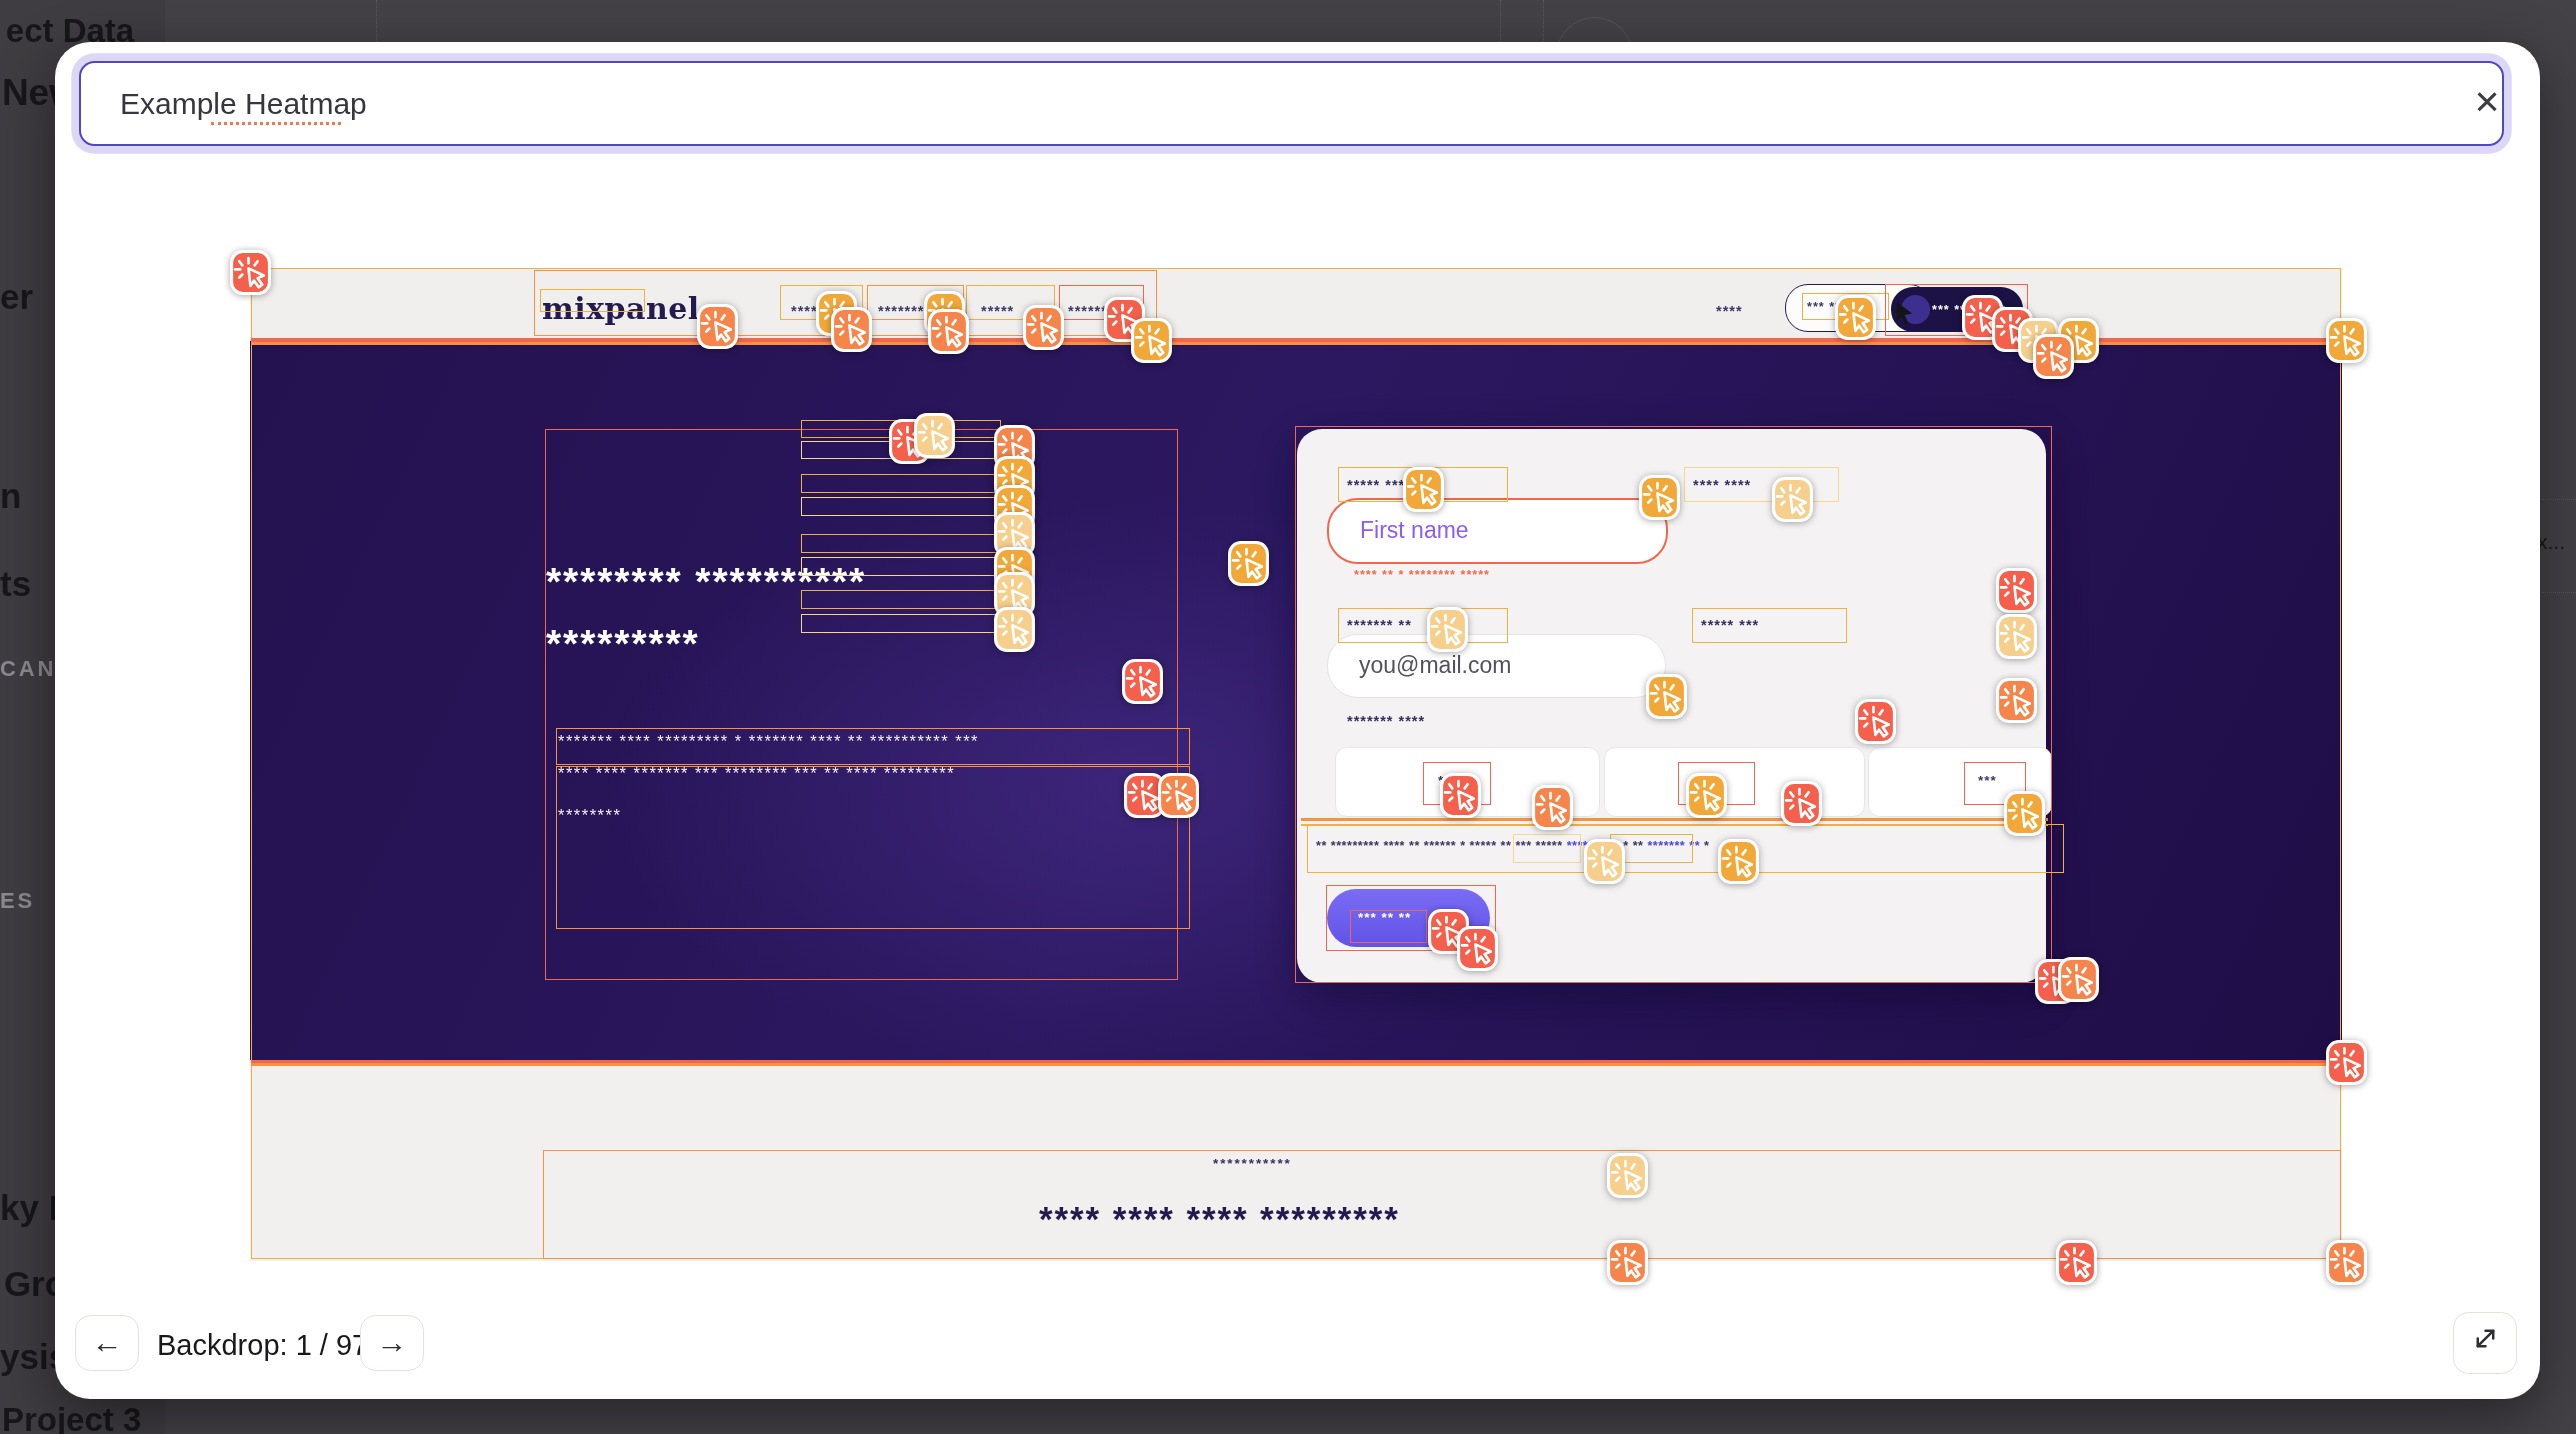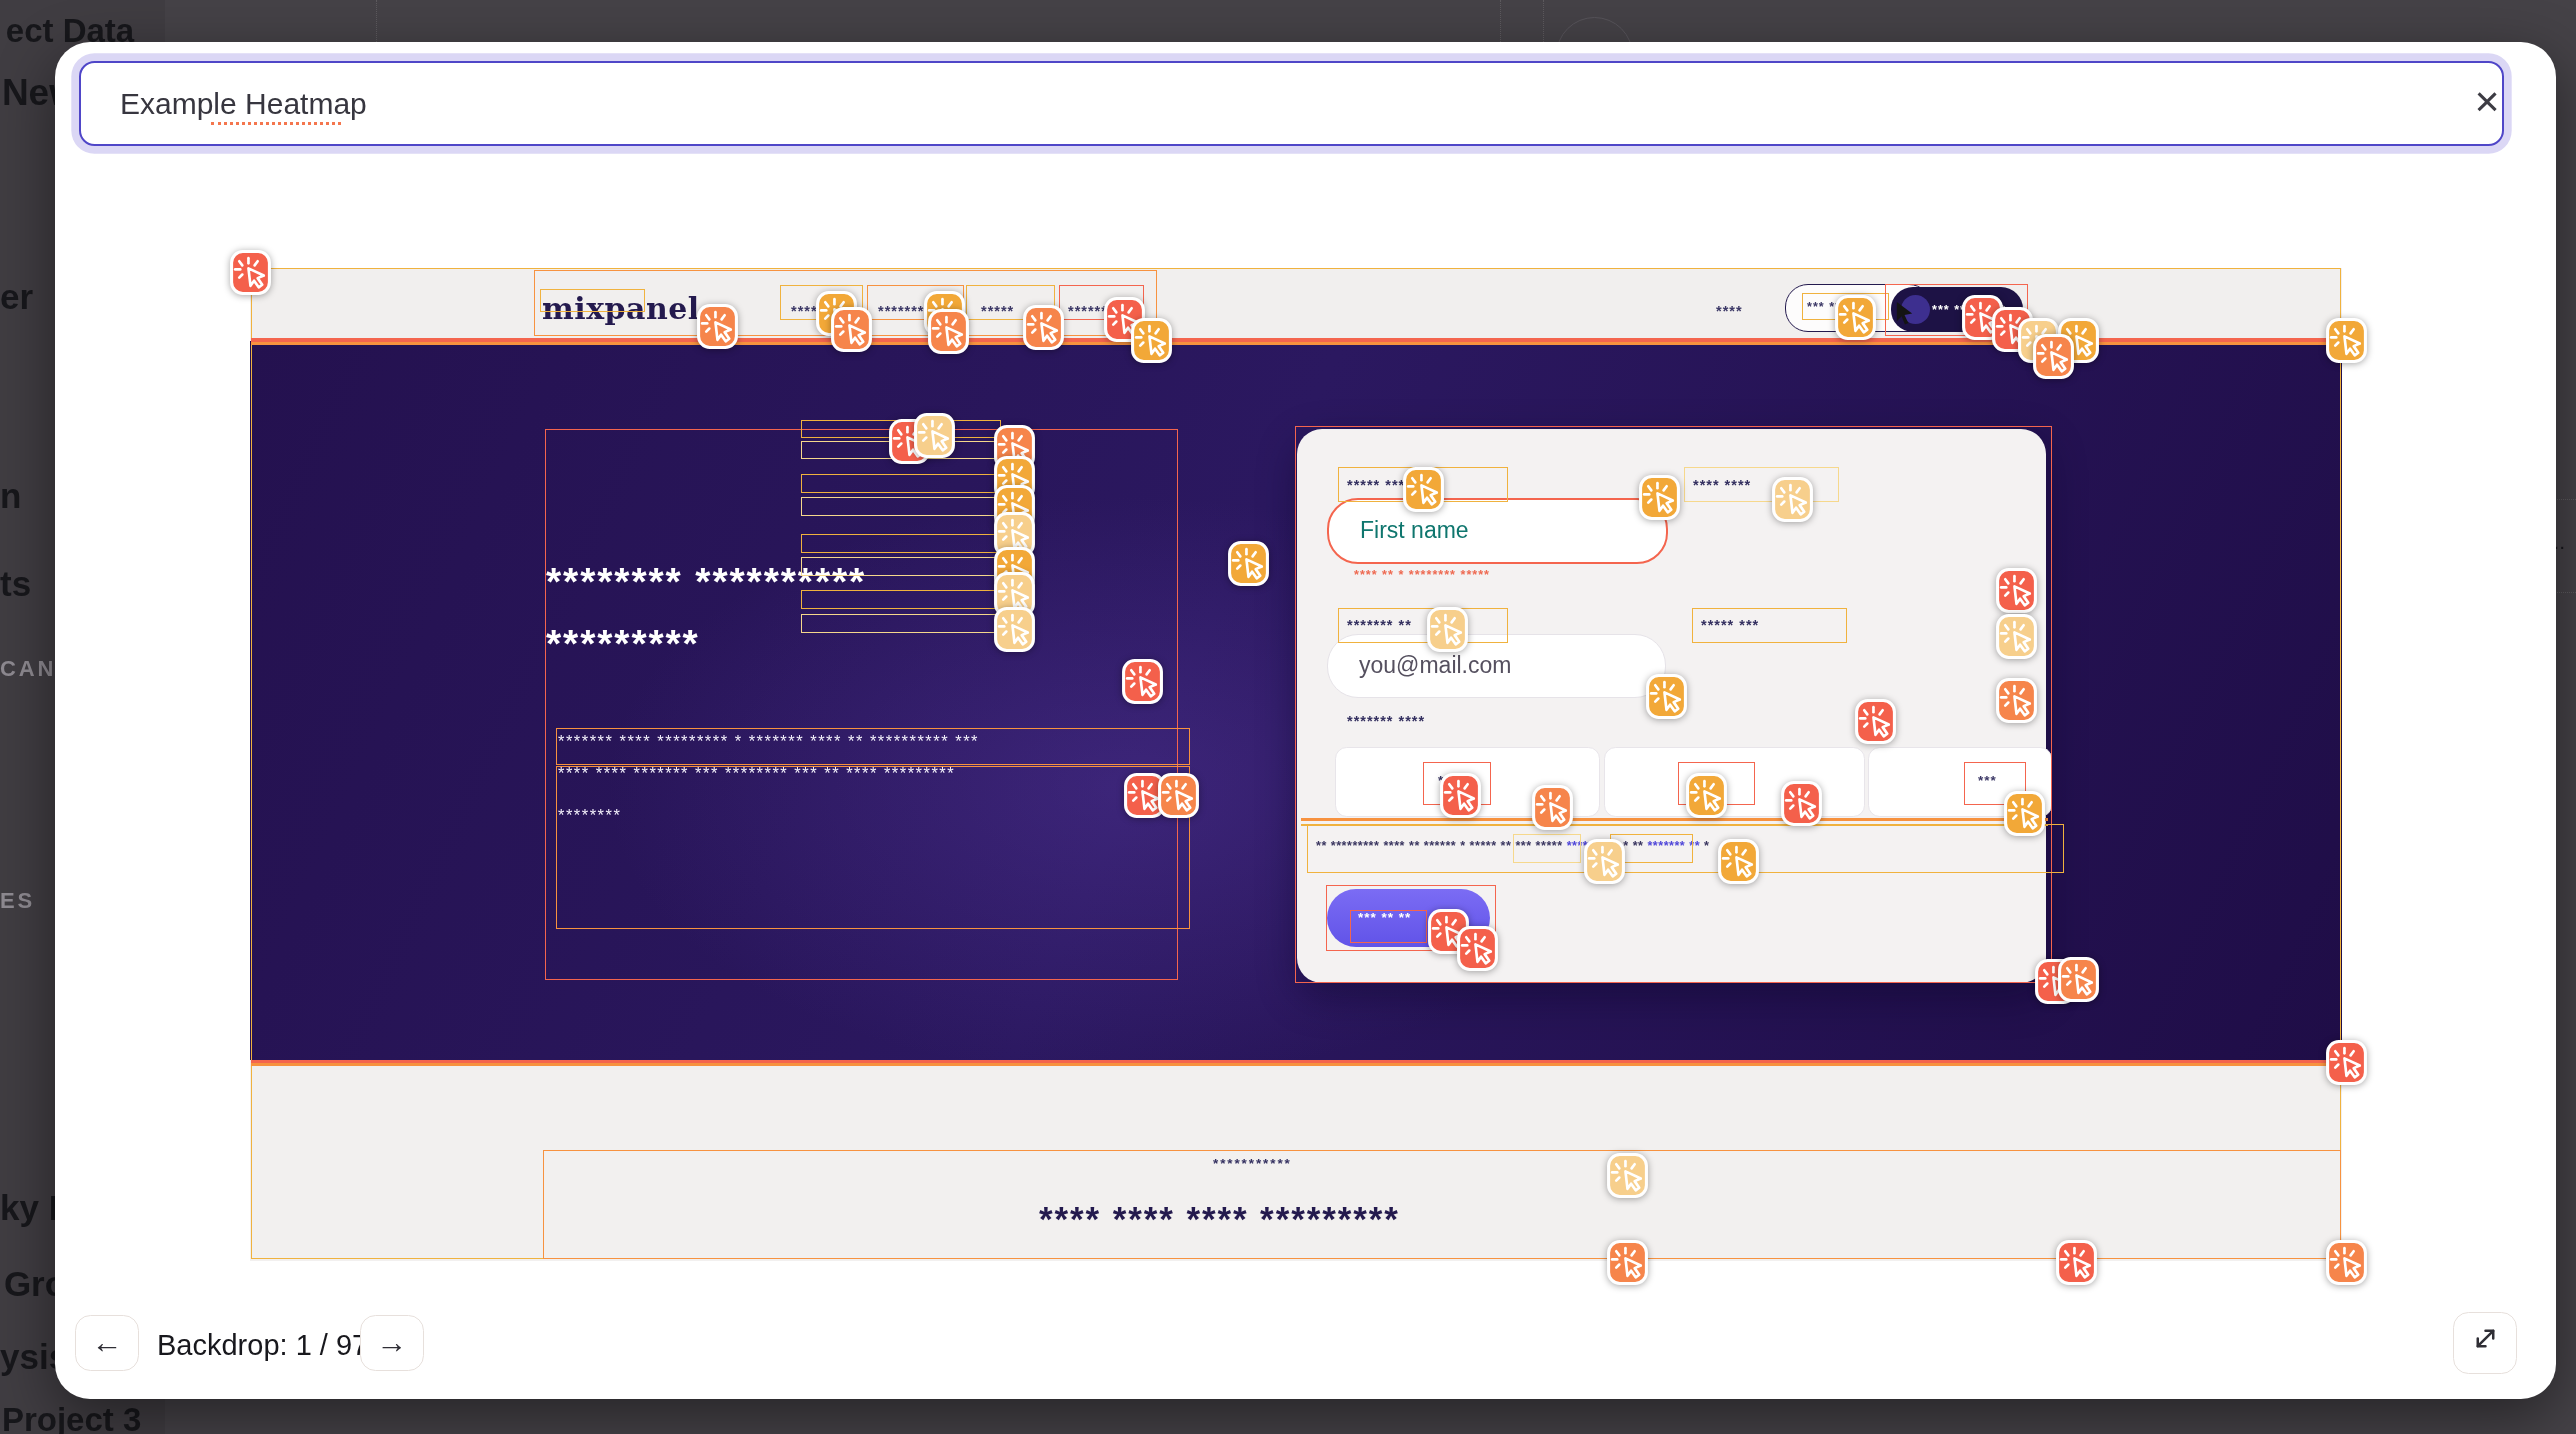--- a/index.html
+++ b/index.html
@@ -9,21 +9,21 @@
   
   #backdrop{position:absolute;inset:0;background:#454247;}
   #backdrop .side{position:absolute;left:0;top:0;width:165px;height:1434px;background:rgba(0,0,0,.07);}
   .bg-frag{position:absolute;color:#17171b;font-weight:700;white-space:nowrap;}
   .bg-cap{color:#8e8a91;letter-spacing:2.9px;font-size:22px;}
   .bg-dot-v{position:absolute;border-left:1.9px dotted #5d5a5e;}
   .bg-dot-h{position:absolute;border-top:1.9px dotted #5d5a5e;}
   .bg-circle{position:absolute;border:1.9px solid #57545a;border-radius:50%;color:#6f6c70;}
   
   #modal{position:absolute;left:55px;top:42px;width:2485px;height:1357px;background:#ffffff;
-         border-radius:35px;box-shadow:0 17.4px 58px rgba(0,0,0,.45);padding-left:16px;}
+         border-radius:35px;box-shadow:0 17.4px 58px rgba(0,0,0,.45);}
   #title-input{position:absolute;left:24px;top:19.4px;width:2382px;height:81px;border:2.9px solid #4f46c8;
          border-radius:15.5px;box-shadow:0 0 0 7.7px #dbd7f5;background:#fff;font-size:30px;color:#37363f;
          padding:0 0 0 39px;outline:none;font-family:"Liberation Sans",sans-serif;box-sizing:content-box;}
   #spell-underline{position:absolute;left:156px;top:80px;width:130px;border-bottom:3.9px dotted #f4764e;}
   #close-btn{position:absolute;left:2409px;top:36px;width:46px;height:46px;border:0;background:transparent;
          font-size:43px;line-height:43px;color:#3d3c44;cursor:pointer;}
   #url-row{position:absolute;left:24px;top:119px;width:2446px;height:64px;background:#f4f2f1;border-radius:7.7px;}
   #url-text{position:absolute;left:90px;top:16.5px;font-size:26px;color:#474350;}
   #url-redact{position:absolute;left:352px;top:15.5px;width:2065px;height:37px;background:#9b2093;
          border-radius:1.9px;box-shadow:0 3.9px 1.9px -1px rgba(60,10,60,.35);}
@@ -49,21 +49,21 @@
          background:radial-gradient(871px 484px at 42% 62%, rgba(94,62,170,.35), rgba(0,0,0,0) 60%),
                     linear-gradient(115deg,#24114f 0%, #2b1860 45%, #1f0d47 100%);}
   .hero-h{position:absolute;color:#ffffff;font-weight:700;font-size:39px;letter-spacing:1.9px;white-space:nowrap;}
   .hero-p{position:absolute;color:#f3f0fb;font-size:16.5px;letter-spacing:1.5px;white-space:nowrap;}
   
   #pv-card{position:absolute;left:1047px;top:161px;width:749px;height:554px;background:#f4f2f2;border-radius:25px;
          box-shadow:0 13.5px 39px rgba(10,4,40,.45);}
   .fld-label{position:absolute;font-size:14.5px;font-weight:700;color:#343060;letter-spacing:1px;white-space:nowrap;}
   .fld{position:absolute;background:#fff;border-radius:31px;border:1.9px solid #e6e3e8;}
   .fld.err{border:2.9px solid #F4654E;}
-  .fld .ph{position:absolute;left:31px;top:17.4px;font-size:23px;color:#0f766e;white-space:nowrap;}
+  .fld .ph{position:absolute;left:31px;top:17.4px;font-size:23px;color:#8b5cf6;white-space:nowrap;}
   .fld .val{color:#55505f;}
   .sel{position:absolute;background:#fff;border-radius:11.6px;border:1px solid #e8e5ea;}
   .sel-txt{position:absolute;font-size:13.5px;font-weight:700;color:#3c3866;letter-spacing:1px;}
   #form-error{position:absolute;font-size:12.6px;font-weight:700;color:#ee6a52;letter-spacing:1px;white-space:nowrap;}
   #consent{position:absolute;font-size:12.6px;font-weight:700;color:#3a3660;letter-spacing:0.5px;white-space:nowrap;}
   #consent .lnk{color:#5047d8;}
   #pv-cta{position:absolute;left:1077px;top:621px;width:163px;height:58px;border-radius:30px;
          background:linear-gradient(#7b6cf4,#6153e8);}
   #pv-cta span{position:absolute;left:31px;top:21px;font-size:13.5px;font-weight:700;color:#fff;letter-spacing:1px;}
   

